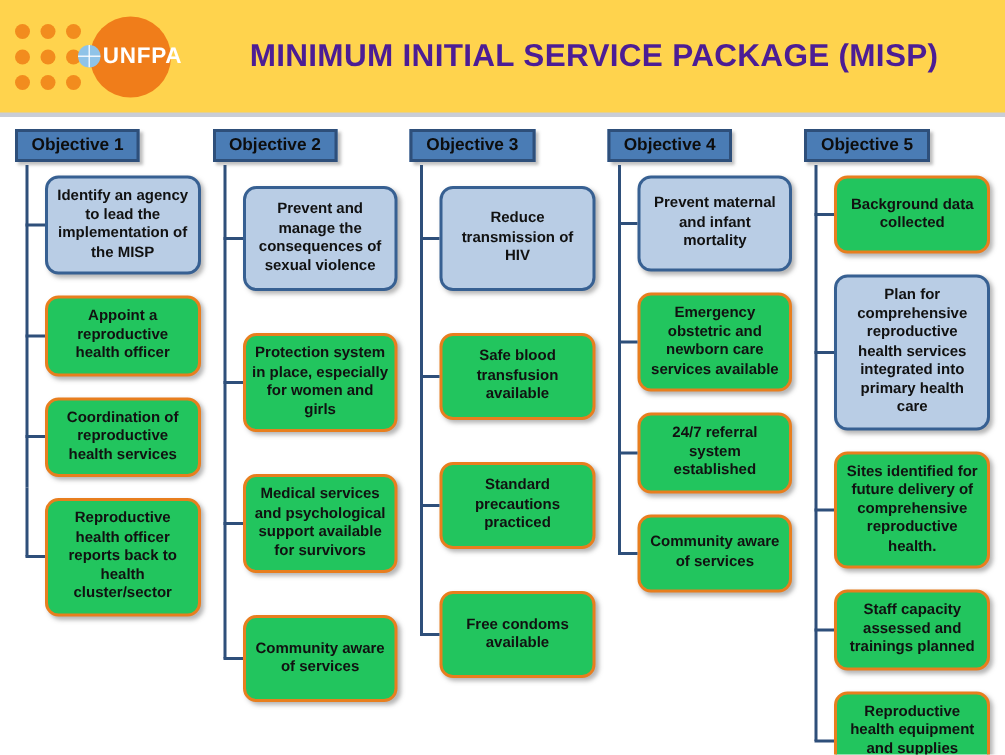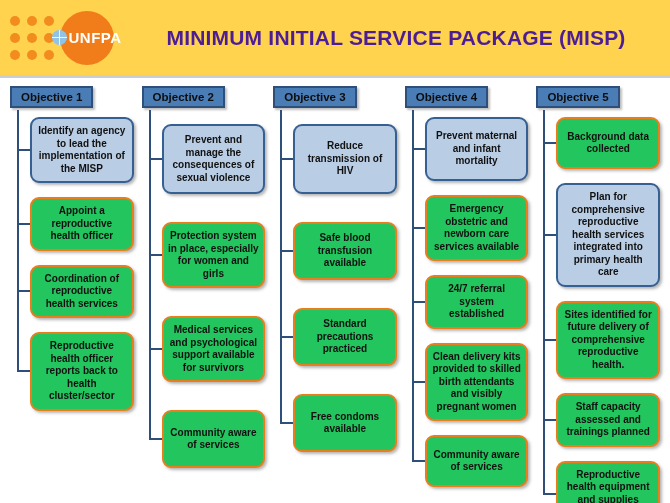--- a/index.html
+++ b/index.html
@@ -132,23 +132,20 @@
       <div class="item">
           <div class="box blue">Prevent maternal and infant mortality</div>
         </div>
       <div class="item">
           <div class="box orange">Emergency obstetric and newborn care services available</div>
         </div>
       <div class="item">
           <div class="box orange">24/7 referral system established</div>
         </div>
       <div class="item">
-          <div class="box orange">Clean delivery kits provided to skilled birth attendants and visibly pregnant women</div>
-        </div>
-      <div class="item">
           <div class="box orange">Community aware of services</div>
         </div>
     </div>
   </div>
 
   <div class="column">
     <div class="obj-header">Objective 5</div>
     <div class="items">
       <div class="item">
           <div class="box orange">Background data collected</div>

